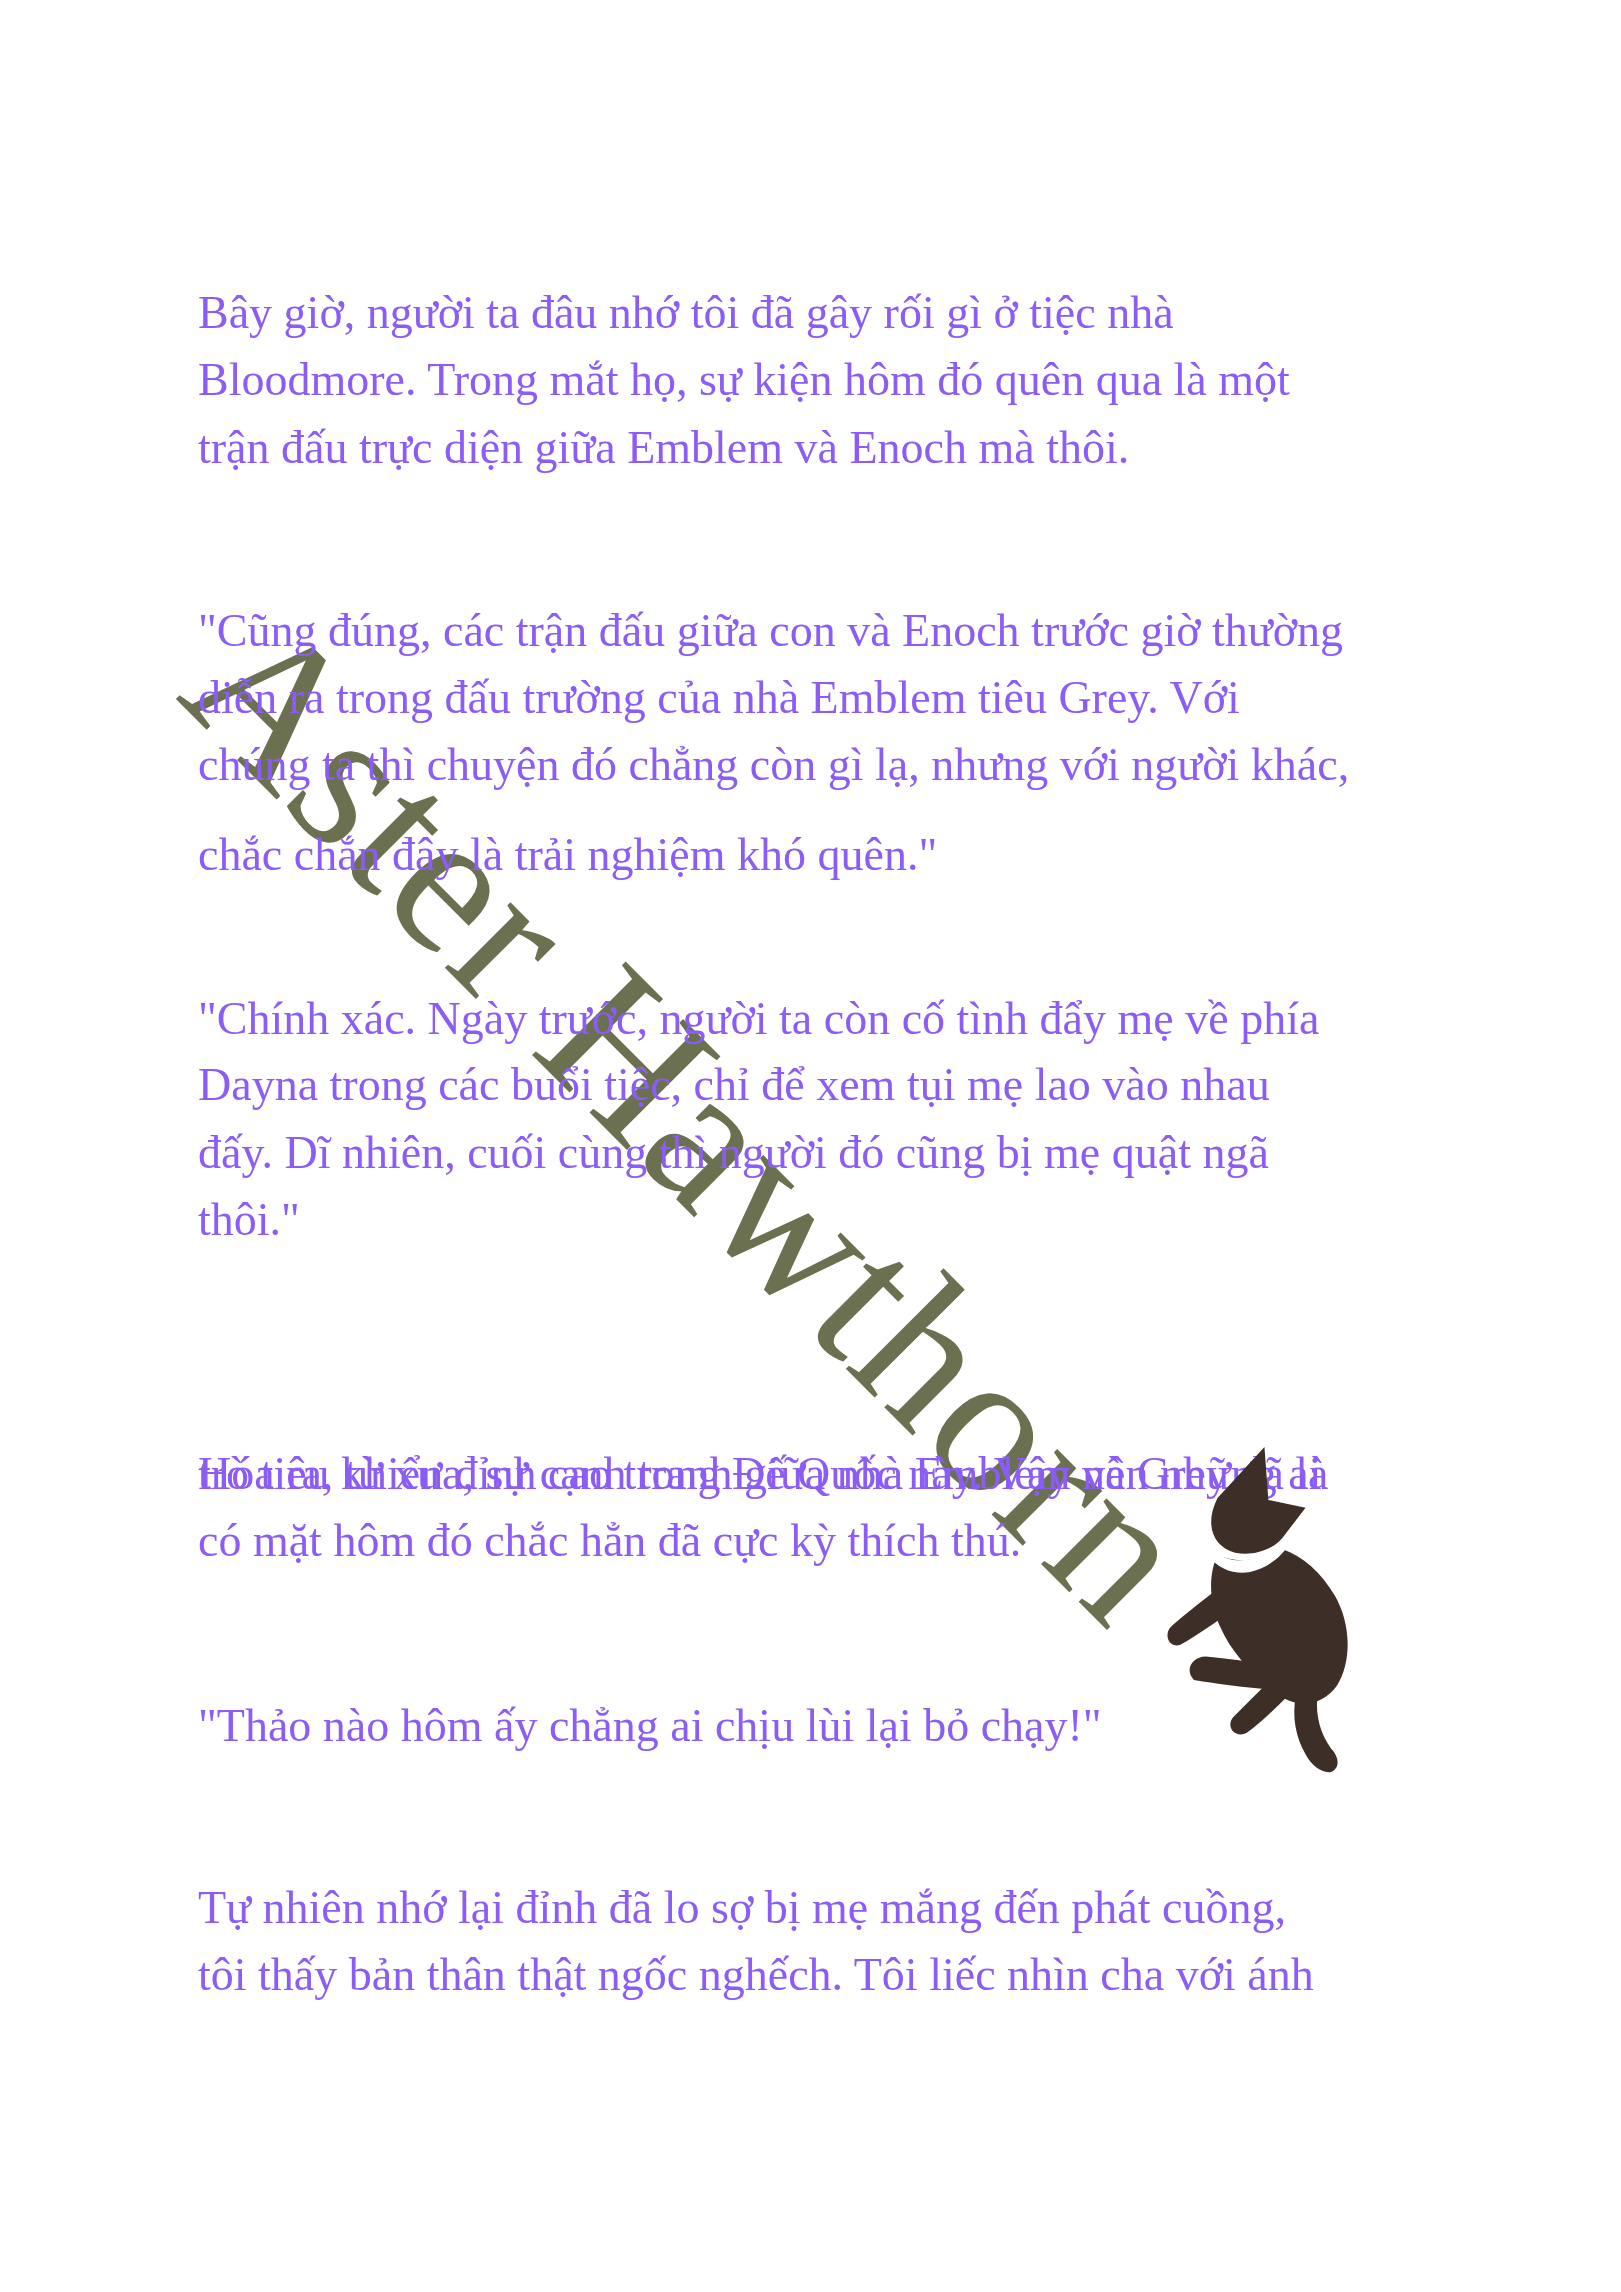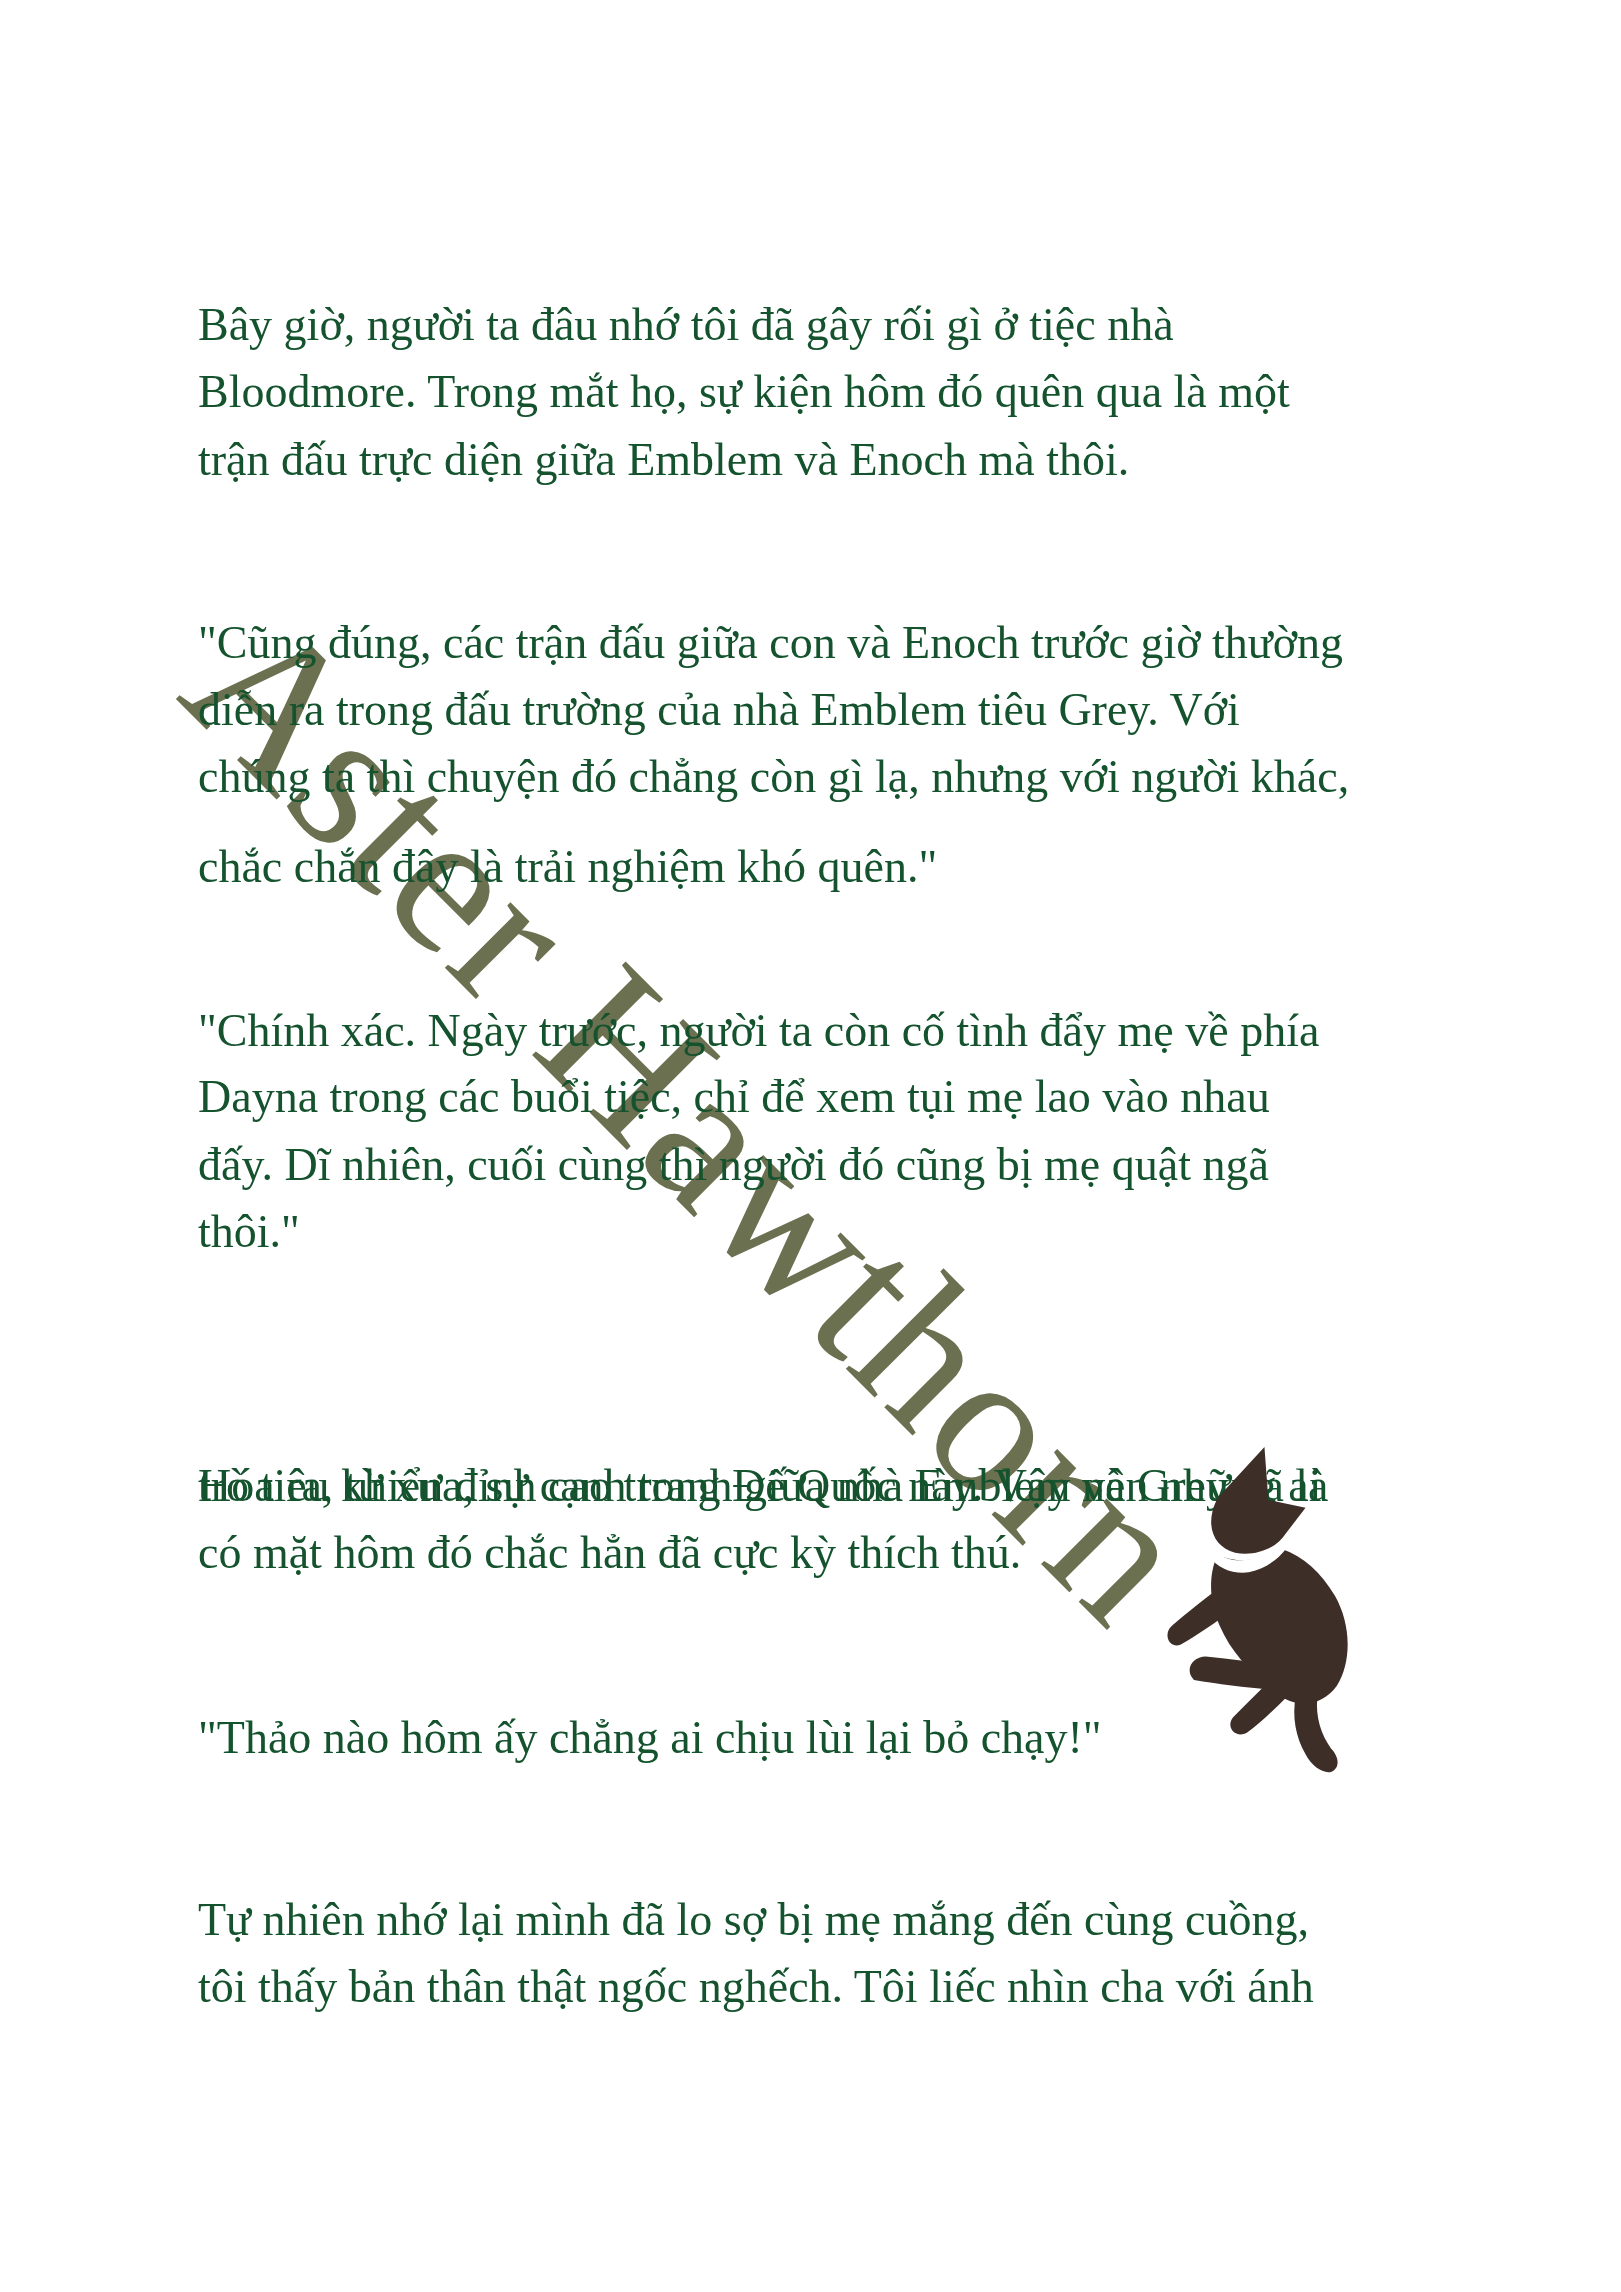--- a/index.html
+++ b/index.html
@@ -14,23 +14,22 @@
       background: #ffffff;
       overflow: hidden;
     }
     .line {
       position: absolute;
       left: 198px;
       white-space: nowrap;
       font-family: "Liberation Serif", "DejaVu Serif", serif;
       font-size: 46px;
       line-height: 1;
-      color: #14532d;
+      color: #8b5cf6;
       z-index: 1;
-      margin-top: 12px;
     }
     .watermark {
       position: absolute;
       left: 294px;
       top: 578px;
       transform-origin: 0 0;
       transform: rotate(45deg);
       font-family: "Liberation Serif", "DejaVu Serif", serif;
       font-size: 202px;
       line-height: 1;
@@ -79,21 +78,21 @@
     <div class="line" style="top:1451px">Hóa ra, từ xưa, sự cạnh tranh giữa nhà Emblem và Grey đã là</div>
     <div class="line" style="top:1451px">trò tiêu khiển đỉnh cao trong Đế Quốc này. Vậy nên những ai</div>
     <div class="line" style="top:1518px">có mặt hôm đó chắc hẳn đã cực kỳ thích thú.</div>
   </div>
 
   <div>
     <div class="line" style="top:1703px">"Thảo nào hôm ấy chẳng ai chịu lùi lại bỏ chạy!"</div>
   </div>
 
   <div>
-    <div class="line" style="top:1885px">Tự nhiên nhớ lại mình đã lo sợ bị mẹ mắng đến cùng cuồng,</div>
+    <div class="line" style="top:1885px">Tự nhiên nhớ lại đỉnh đã lo sợ bị mẹ mắng đến phát cuồng,</div>
     <div class="line" style="top:1952px">tôi thấy bản thân thật ngốc nghếch. Tôi liếc nhìn cha với ánh</div>
   </div>
 
   <svg class="cat" viewBox="0 0 232 352" xmlns="http://www.w3.org/2000/svg">
     <g fill="#3d2e28">
 
       <path d="M70 60 L118 8 L122 62 L160 70 L140 96 C130 112 108 120 88 116 C66 110 56 88 70 60 Z"></path>
 
       <path d="M70 118 C60 140 62 168 72 190 C84 218 104 238 128 258 C150 276 176 274 192 252 C208 226 206 188 190 160 C176 136 158 120 136 112 C116 124 92 128 70 118 Z"></path>
 

